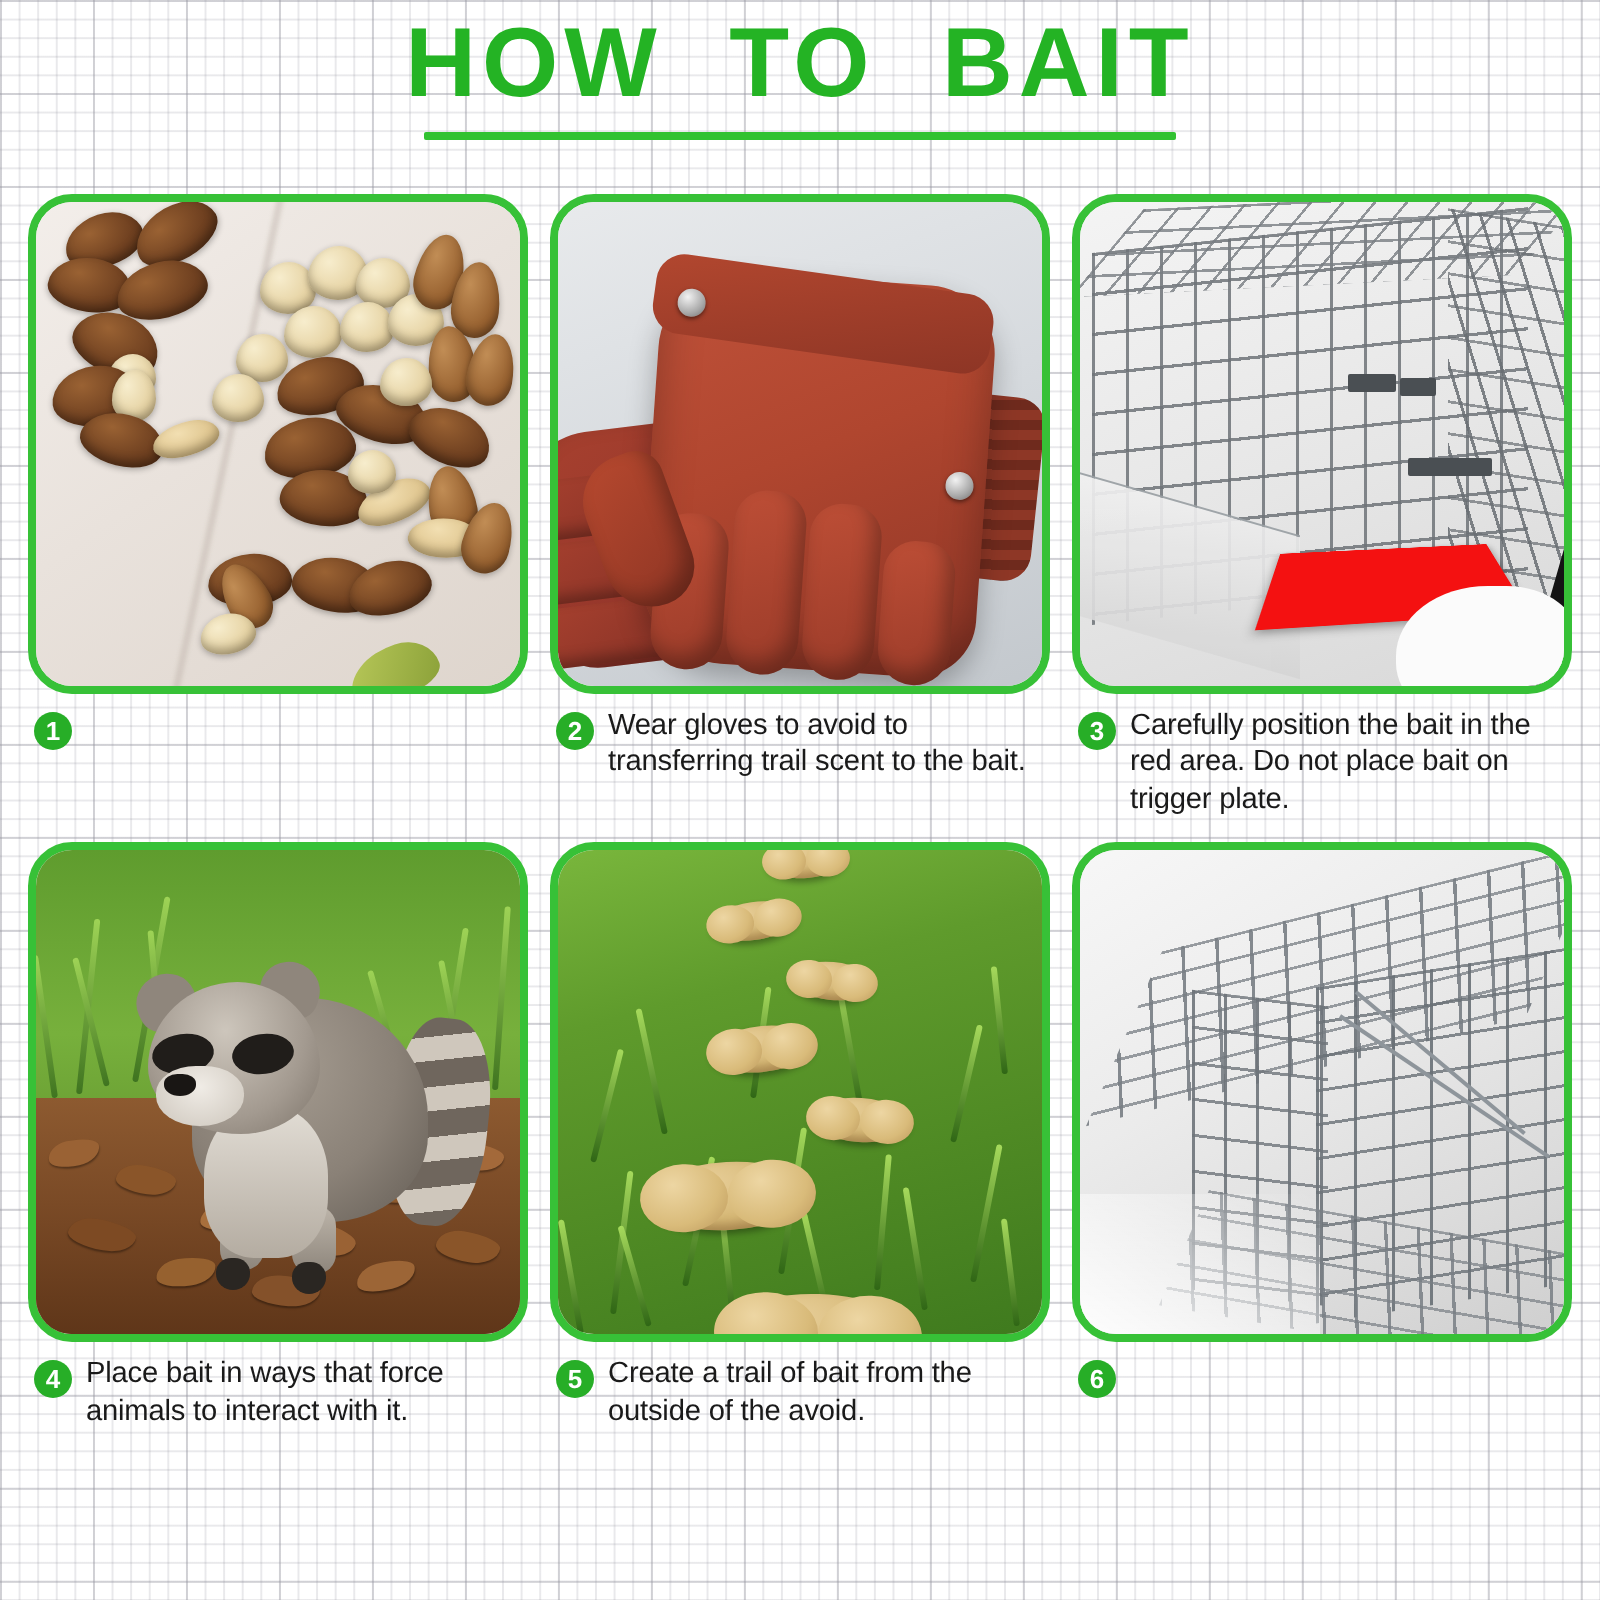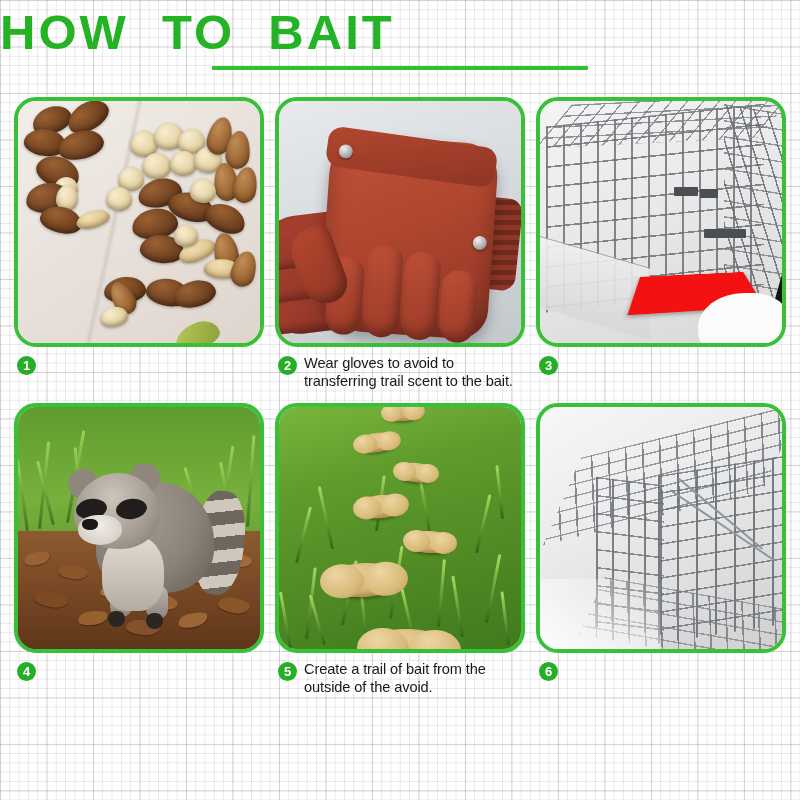--- a/index.html
+++ b/index.html
@@ -29,20 +29,21 @@
     width: 800px;
     height: 800px;
   }
 
   
   .title-block {
     position: absolute;
     top: 6px;
     left: 0;
     width: 800px;
+    text-align: center;
   }
   .title-text {
     font-size: 49px;
     font-weight: bold;
     color: #24b324;
     letter-spacing: 3px;
     line-height: 1.08;
     white-space: pre;
   }
   .title-rule {
@@ -442,20 +443,21 @@
           <div class="clip" style="left:134px; top:86px;  width:24px;"></div>
           <div class="clip" style="left:160px; top:88px;  width:18px;"></div>
           <div class="clip" style="left:164px; top:128px; width:42px;"></div>
           <div class="red-plate"></div>
           <div class="black-cable"></div>
           <div class="white-blob"></div>
         </div>
       </div>
       <div class="caption">
         <div class="badge">3</div>
+        <div class="caption-text">Carefully position the bait in the red area. Do not place bait on trigger plate.</div>
       </div>
     </div>
 
     <div class="step">
       <div class="photo">
         <div class="scene p4">
           <div class="grass-blade" style="left:8px;   bottom:118px; height:72px; transform:rotate(-8deg);"></div>
           <div class="grass-blade" style="left:20px;  bottom:120px; height:88px; transform:rotate(6deg);"></div>
           <div class="grass-blade" style="left:34px;  bottom:124px; height:66px; transform:rotate(-14deg);"></div>
           <div class="grass-blade" style="left:48px;  bottom:126px; height:94px; transform:rotate(10deg);"></div>
@@ -489,20 +491,21 @@
           <div class="coon-mask" style="left:58px;  top:92px;"></div>
           <div class="coon-mask" style="left:98px;  top:92px;"></div>
           <div class="coon-muzzle"></div>
           <div class="coon-nose"></div>
           <div class="coon-paw" style="left:90px;  top:204px;"></div>
           <div class="coon-paw" style="left:128px; top:206px;"></div>
         </div>
       </div>
       <div class="caption">
         <div class="badge">4</div>
+        <div class="caption-text">Place bait in ways that force animals to interact with it.</div>
       </div>
     </div>
 
     <div class="step">
       <div class="photo">
         <div class="scene p5">
           <div class="grass-blade" style="left:10px;  bottom:0;   height:58px; transform:rotate(-10deg);"></div>
           <div class="grass-blade" style="left:26px;  bottom:10px; height:72px; transform:rotate(7deg);"></div>
           <div class="grass-blade" style="left:44px;  bottom:4px;  height:52px; transform:rotate(-16deg);"></div>
           <div class="grass-blade" style="left:62px;  bottom:24px; height:66px; transform:rotate(12deg);"></div>

